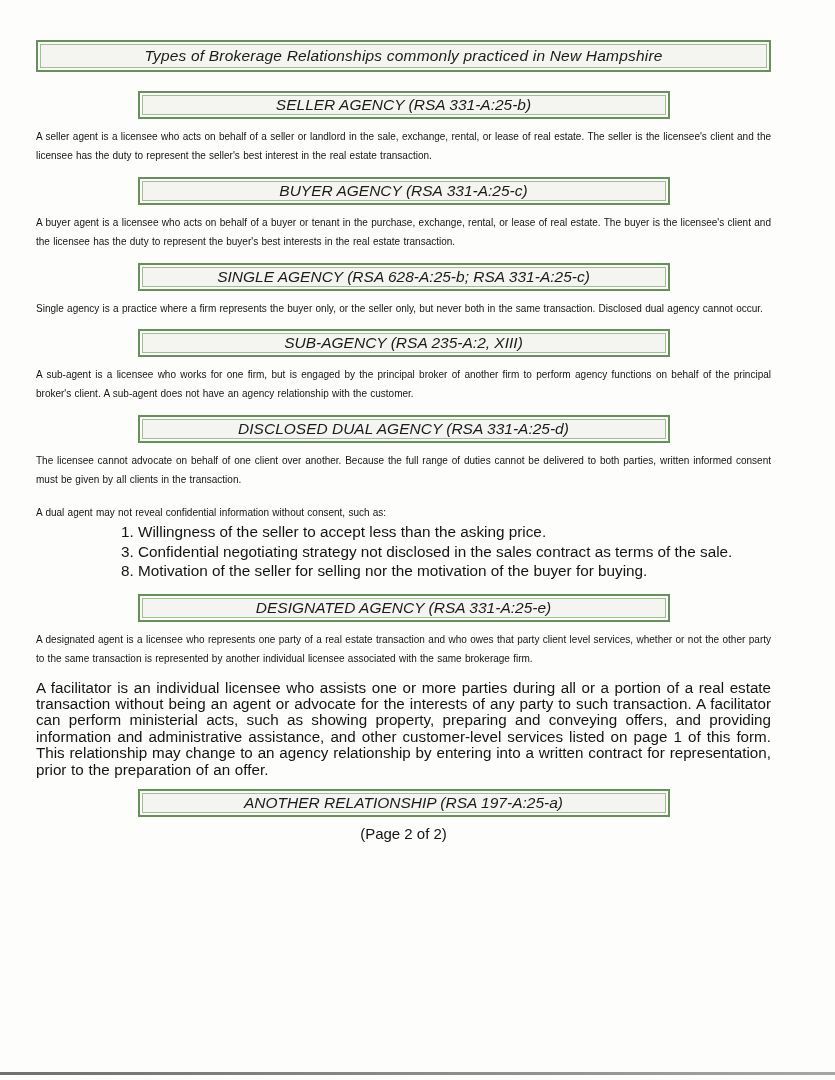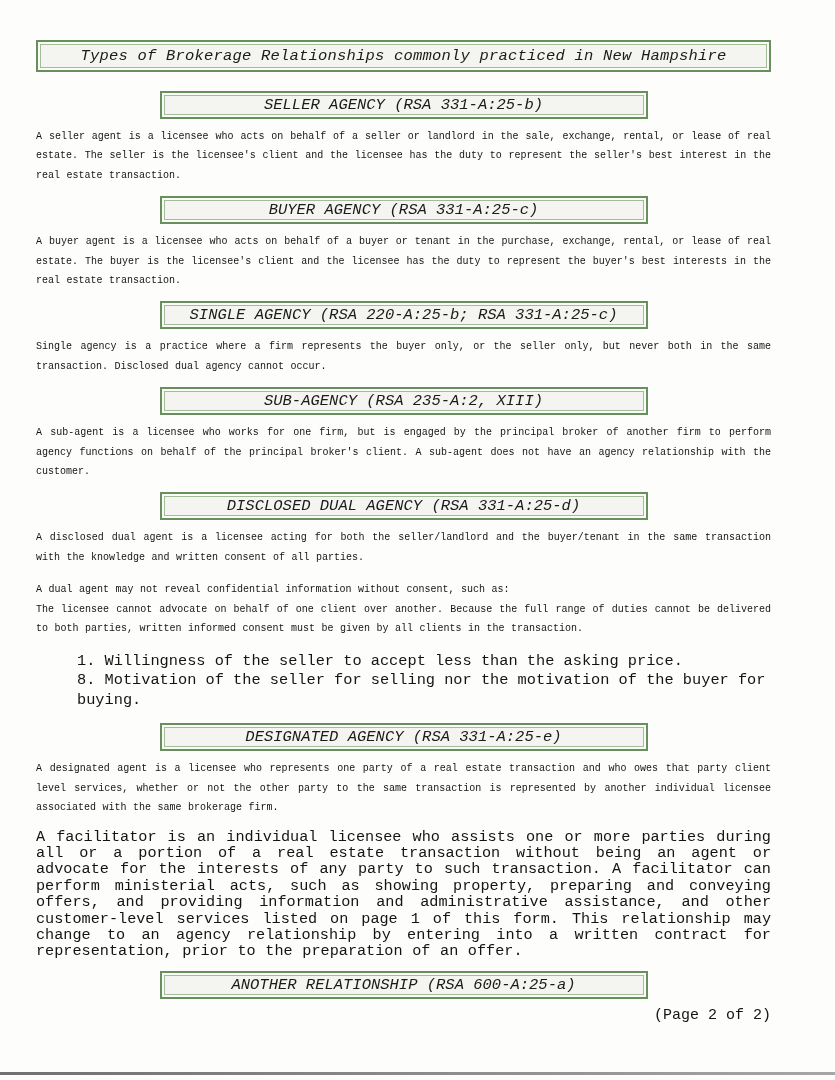--- a/index.html
+++ b/index.html
@@ -3,68 +3,69 @@
 <meta charset="utf-8">
 <style>
   html,body{margin:0;padding:0;background:#ffffff;}
   .page{
     position:relative;
     width:835px;height:1080px;
     background:#fdfdfb;
     overflow:hidden;
     box-sizing:border-box;
     padding:40px 64px 0 36px;
-    font-family:Liberation Mono, monospace;
+    font-family:Liberation Sans, sans-serif;
     color:#141414;
   }
   .gbox{
     background:#f4f4f0;
     border:2px solid #67905c;
     box-shadow: inset 0 0 0 2px #fbfbf7, inset 0 0 0 3px #a4bb9a;
     text-align:center;
     font-style:italic;
     font-size:15.5px;
     color:#1b1b1b;
     box-sizing:border-box;
   }
   .title-box{
     width:100%;
     padding:5px 8px;
     margin:0 0 19px 0;
     letter-spacing:0.2px;
   }
   .heading-box{
-    width:488px;
+    width:532px;
     margin:0 auto 8px auto;
     padding:3px 8px;
   }
   .section{margin:0;}
   p.body{
     margin:0 0 11px 0;
     font-size:10px;
     line-height:19.4px;
     text-align:justify;
     word-spacing:0.5px;
   }
   p.body.mid{margin-bottom:13px;}
   p.intro{margin:0;}
   .num-list{margin:0 0 13px 41px;}
   .num-list .li{
     font-size:15.3px;
     line-height:19.6px;
     text-align:left;
+    margin-left:44px;
   }
   p.tight{
     line-height:16.4px;
     font-size:15.2px;
     margin-bottom:11px;
   }
   p.last{margin-bottom:2px;}
   .page-note{
-    text-align:right;
+    text-align:center;
     font-size:15px;
     margin:6px 0 0 0;
   }
   .edge-line{
     position:absolute;
     left:0;right:0;bottom:5px;height:3px;
     background:linear-gradient(to right,#707070 0%,#8d8d8d 55%,#a6a6a6 100%);
   }
 </style>
 </head>
@@ -85,59 +86,59 @@
 
   <div class="section">
     <div class="gbox heading-box">
       <span>BUYER AGENCY (RSA 331-A:25-c)</span>
     </div>
     <p class="body">A buyer agent is a licensee who acts on behalf of a buyer or tenant in the purchase, exchange, rental, or lease of real estate. The buyer is the licensee's client and the licensee has the duty to represent the buyer's best interests in the real estate transaction.</p>
   </div>
 
   <div class="section">
     <div class="gbox heading-box">
-      <span>SINGLE AGENCY (RSA 220-A:25-b; RSA 331-A:25-c)</span>
+      <span>SINGLE AGENCY (RSA 628-A:25-b; RSA 331-A:25-c)</span>
     </div>
     <p class="body">Single agency is a practice where a firm represents the buyer only, or the seller only, but never both in the same transaction.  Disclosed dual agency cannot occur.</p>
   </div>
 
   <div class="section">
     <div class="gbox heading-box">
       <span>SUB-AGENCY (RSA 235-A:2, XIII)</span>
     </div>
     <p class="body">A sub-agent is a licensee who works for one firm, but is engaged by the principal broker of another firm to perform agency functions on behalf of the principal broker's client. A sub-agent does not have an agency relationship with the customer.</p>
   </div>
 
   <div class="section">
     <div class="gbox heading-box">
       <span>DISCLOSED DUAL AGENCY (RSA 331-A:25-d)</span>
     </div>
-    <p class="body mid">A disclosed dual agent is a licensee acting for both the seller/landlord and the buyer/tenant in the same transaction with the knowledge and written consent of all parties.</p>
+    <p class="body mid">The licensee cannot advocate on behalf of one client over another. Because the full range of duties cannot be delivered to both parties, written informed consent must be given by all clients in the transaction.</p>
     <p class="body intro">A dual agent may not reveal confidential information without consent, such as:</p>
-    <p class="body mid">The licensee cannot advocate on behalf of one client over another. Because the full range of duties cannot be delivered to both parties, written informed consent must be given by all clients in the transaction.</p>
     <div class="num-list">
       <div class="li">1. Willingness of the seller to accept less than the asking price.</div>
+      <div class="li">3. Confidential negotiating strategy not disclosed in the sales contract as terms of the sale.</div>
       <div class="li">8. Motivation of the seller for selling nor the motivation of the buyer for buying.</div>
     </div>
   </div>
 
   <div class="section">
     <div class="gbox heading-box">
       <span>DESIGNATED AGENCY (RSA 331-A:25-e)</span>
     </div>
     <p class="body">A designated agent is a licensee who represents one party of a real estate transaction and who owes that party client level services, whether or not the other party to the same transaction is represented by another individual licensee associated with the same brokerage firm.</p>
   </div>
 
   <div class="section">
     <p class="body tight">A facilitator is an individual licensee who assists one or more parties during all or a portion of a real estate transaction without being an agent or advocate for the interests of any party to such transaction. A facilitator can perform ministerial acts, such as showing property, preparing and conveying offers, and providing information and administrative assistance, and other customer-level services listed on page 1 of this form. This relationship may change to an agency relationship by entering into a written contract for representation, prior to the preparation of an offer.</p>
   </div>
 
   <div class="section">
     <div class="gbox heading-box">
-      <span>ANOTHER RELATIONSHIP (RSA 600-A:25-a)</span>
+      <span>ANOTHER RELATIONSHIP (RSA 197-A:25-a)</span>
     </div>
   </div>
 
   <div class="page-note">(Page 2 of 2)</div>
 
   <div class="edge-line"></div>
 
 </div>
 
 </body></html>

